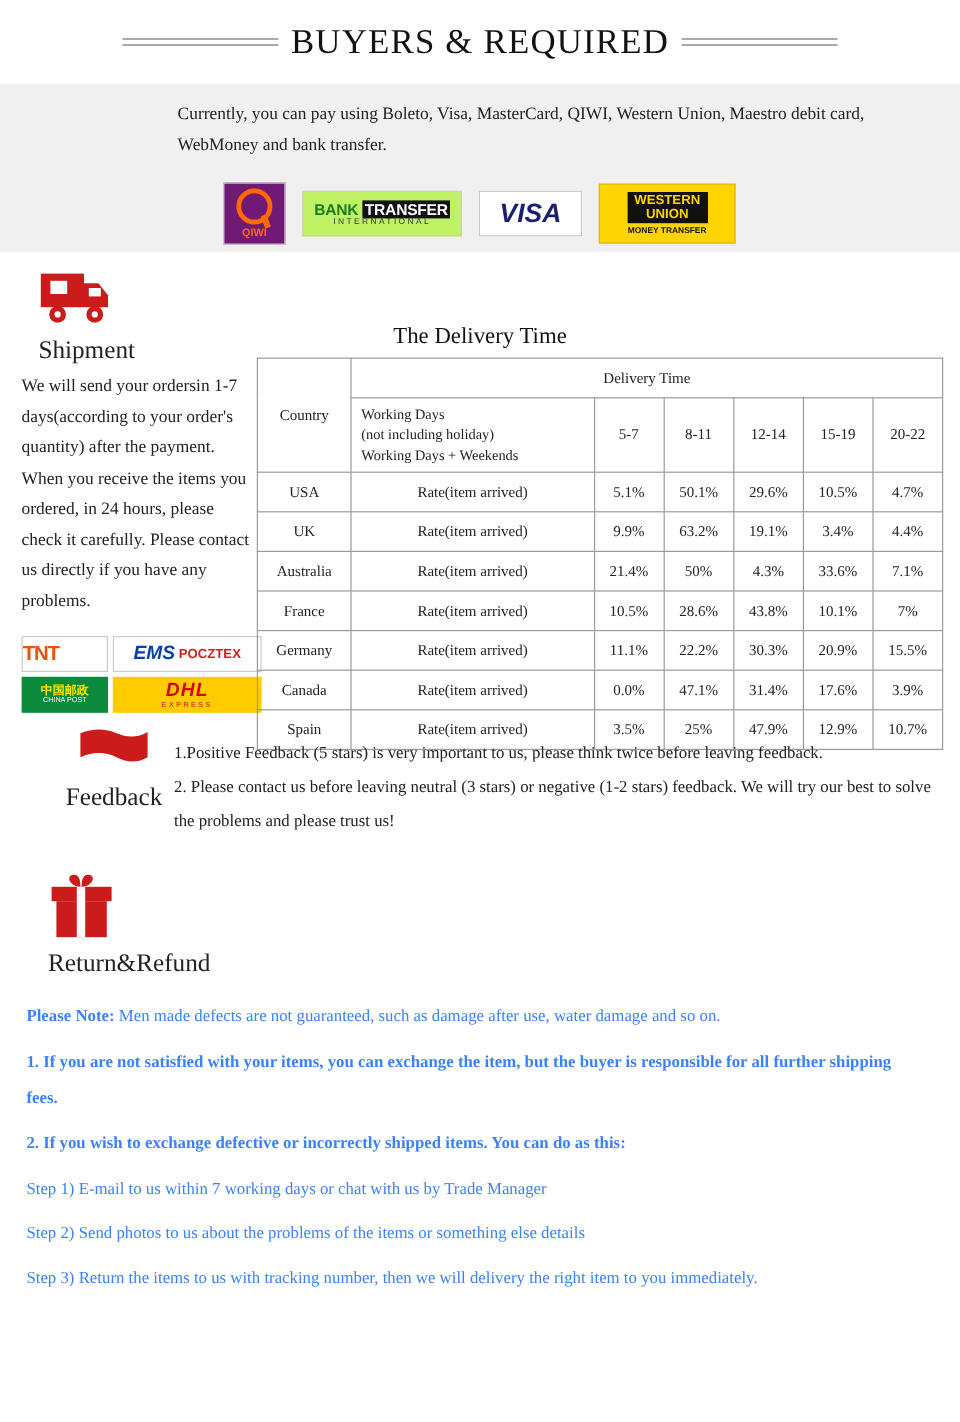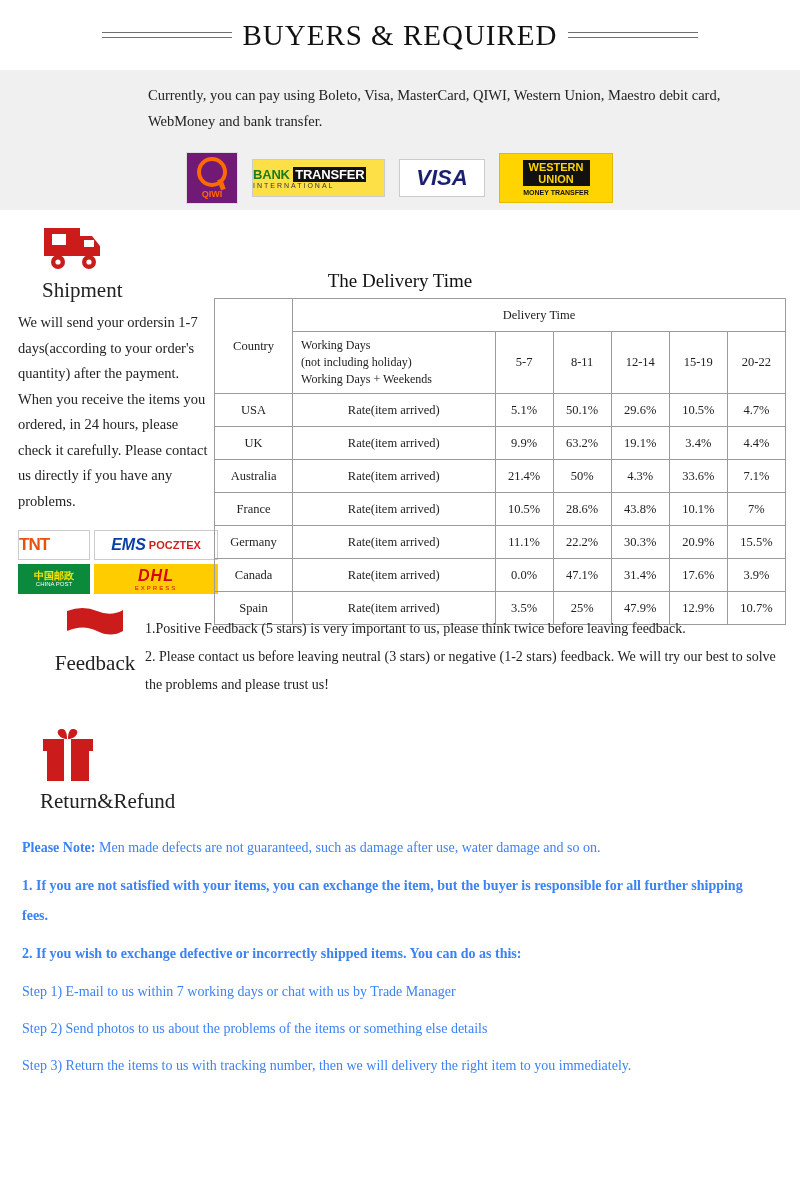--- a/index.html
+++ b/index.html
@@ -39,21 +39,21 @@
   .section-label{
     font-size:21px;font-family:"Liberation Serif", serif;color:#222;margin-top:2px;
   }
 
   
   .ic{display:inline-block;}
   .ic svg{display:block;}
 
   
   .shipment{position:relative;height:395px;}
-  .ship-icon-wrap{position:absolute;left:42px;top:12px;width:120px;}
+  .ship-icon-wrap{position:absolute;left:32px;top:12px;width:120px;}
   .ship-text{
     position:absolute;left:18px;top:100px;width:196px;font-size:14.5px;line-height:25.5px;
     color:#222;font-family:"Liberation Serif", serif;
   }
   .ship-logos{position:absolute;left:18px;top:320px;width:200px;}
   .logo-row{display:flex;gap:4px;margin-bottom:4px;}
 
   .delivery-title{
     position:absolute;left:400px;top:60px;transform:translateX(-50%);
     font-size:19px;color:#111;font-family:"Liberation Serif", serif;
@@ -88,21 +88,21 @@
   .bold{font-weight:bold;}
   .steps{font-size:14px;line-height:29px;}
 
   
   .logo-box{display:inline-block;vertical-align:middle;box-sizing:border-box;}
   .qiwi{width:52px;height:52px;background:#701a75;border:1px solid #ddd;display:flex;flex-direction:column;align-items:center;justify-content:center;}
   .qiwi .q{width:22px;height:22px;border:4px solid #ff6a00;border-radius:50%;position:relative;}
   .qiwi .q:after{content:"";position:absolute;width:5px;height:11px;background:#ff6a00;right:-1px;bottom:-7px;transform:rotate(-20deg);}
   .qiwi .t{font-size:9px;color:#ff6a00;font-weight:bold;font-family:"Liberation Sans",sans-serif;margin-top:2px;}
 
-  .banktransfer{width:133px;height:38px;background:#fde047;border:1px solid #ccc;display:flex;flex-direction:column;justify-content:center;}
+  .banktransfer{width:133px;height:38px;background:#bef264;border:1px solid #ccc;display:flex;flex-direction:column;align-items:center;justify-content:center;}
   .banktransfer .l1{font-size:13px;font-weight:bold;font-family:"Liberation Sans",sans-serif;color:#111;letter-spacing:-0.2px;}
   .banktransfer .l1 .grn{color:#1f7a1f;}
   .banktransfer .l1 .blk{background:#111;color:#fff;padding:0 2px;}
   .banktransfer .l2{font-size:7px;letter-spacing:2px;color:#333;font-family:"Liberation Sans",sans-serif;}
 
   .visa{width:86px;height:38px;background:#fff;border:1px solid #ccc;display:flex;align-items:center;justify-content:center;}
   .visa .w{font-size:22px;font-style:italic;font-weight:bold;color:#1a1f71;font-family:"Liberation Sans",sans-serif;}
 
   .wu{width:114px;height:50px;background:#ffd400;border:1px solid #e0bb00;display:flex;flex-direction:column;align-items:center;justify-content:center;}
   .wu .l1{background:#111;color:#ffd400;font-size:11px;font-weight:bold;padding:1px 6px;line-height:12px;text-align:center;font-family:"Liberation Sans",sans-serif;}

